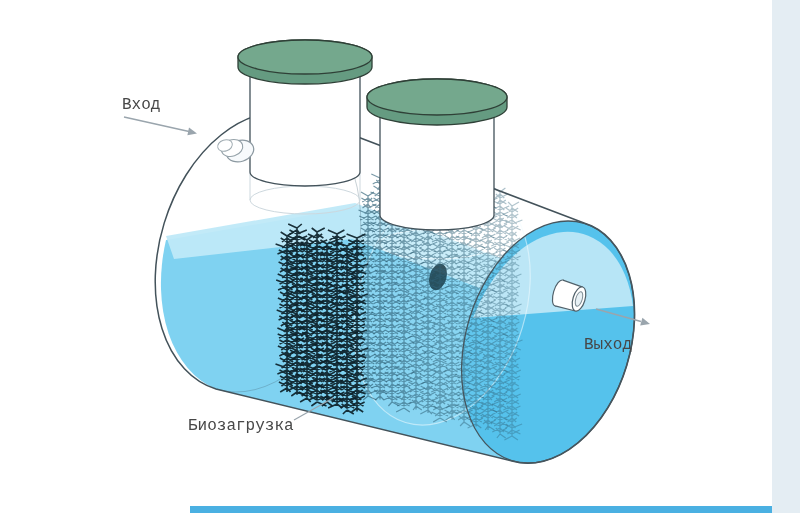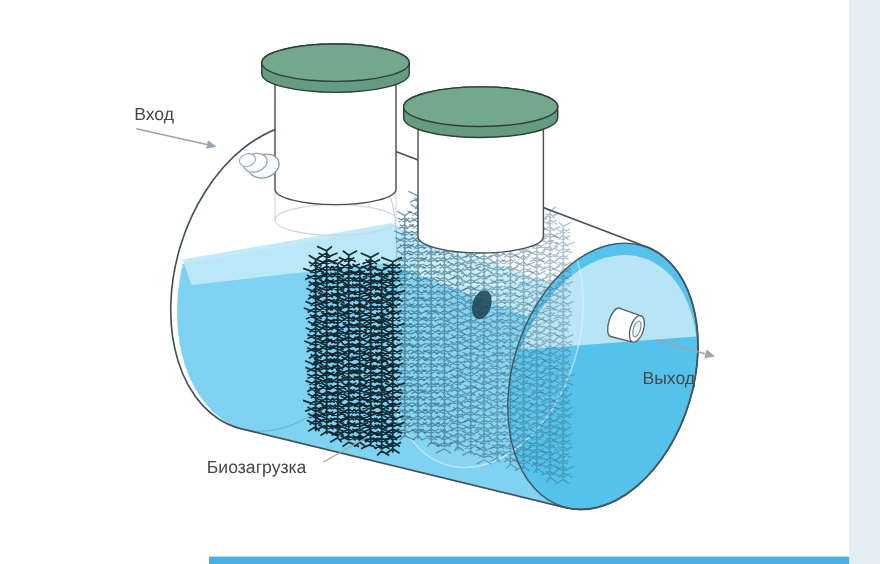--- a/index.html
+++ b/index.html
@@ -1,21 +1,21 @@
 <!DOCTYPE html>
 <html><head>
 <meta charset="utf-8">
 <style>
   html,body{margin:0;padding:0;}
   body{
     width:800px;height:513px;overflow:hidden;
     background:#ffffff;
     font-family:"Liberation Sans", sans-serif;
   }
-  .canvas{position:relative;width:800px;height:513px;}
+  .canvas{position:relative;width:800px;height:513px;font-family:Liberation Mono, monospace;}
   svg{display:block;}
   .lbl{font-size:16px;fill:#474747;}
 </style>
 </head>
 <body>
 
 <div class="canvas">
 <svg width="800" height="513" viewBox="0 0 800 513">
 
   <rect x="190" y="506" width="610" height="7" fill="#4ab0e2"></rect>

